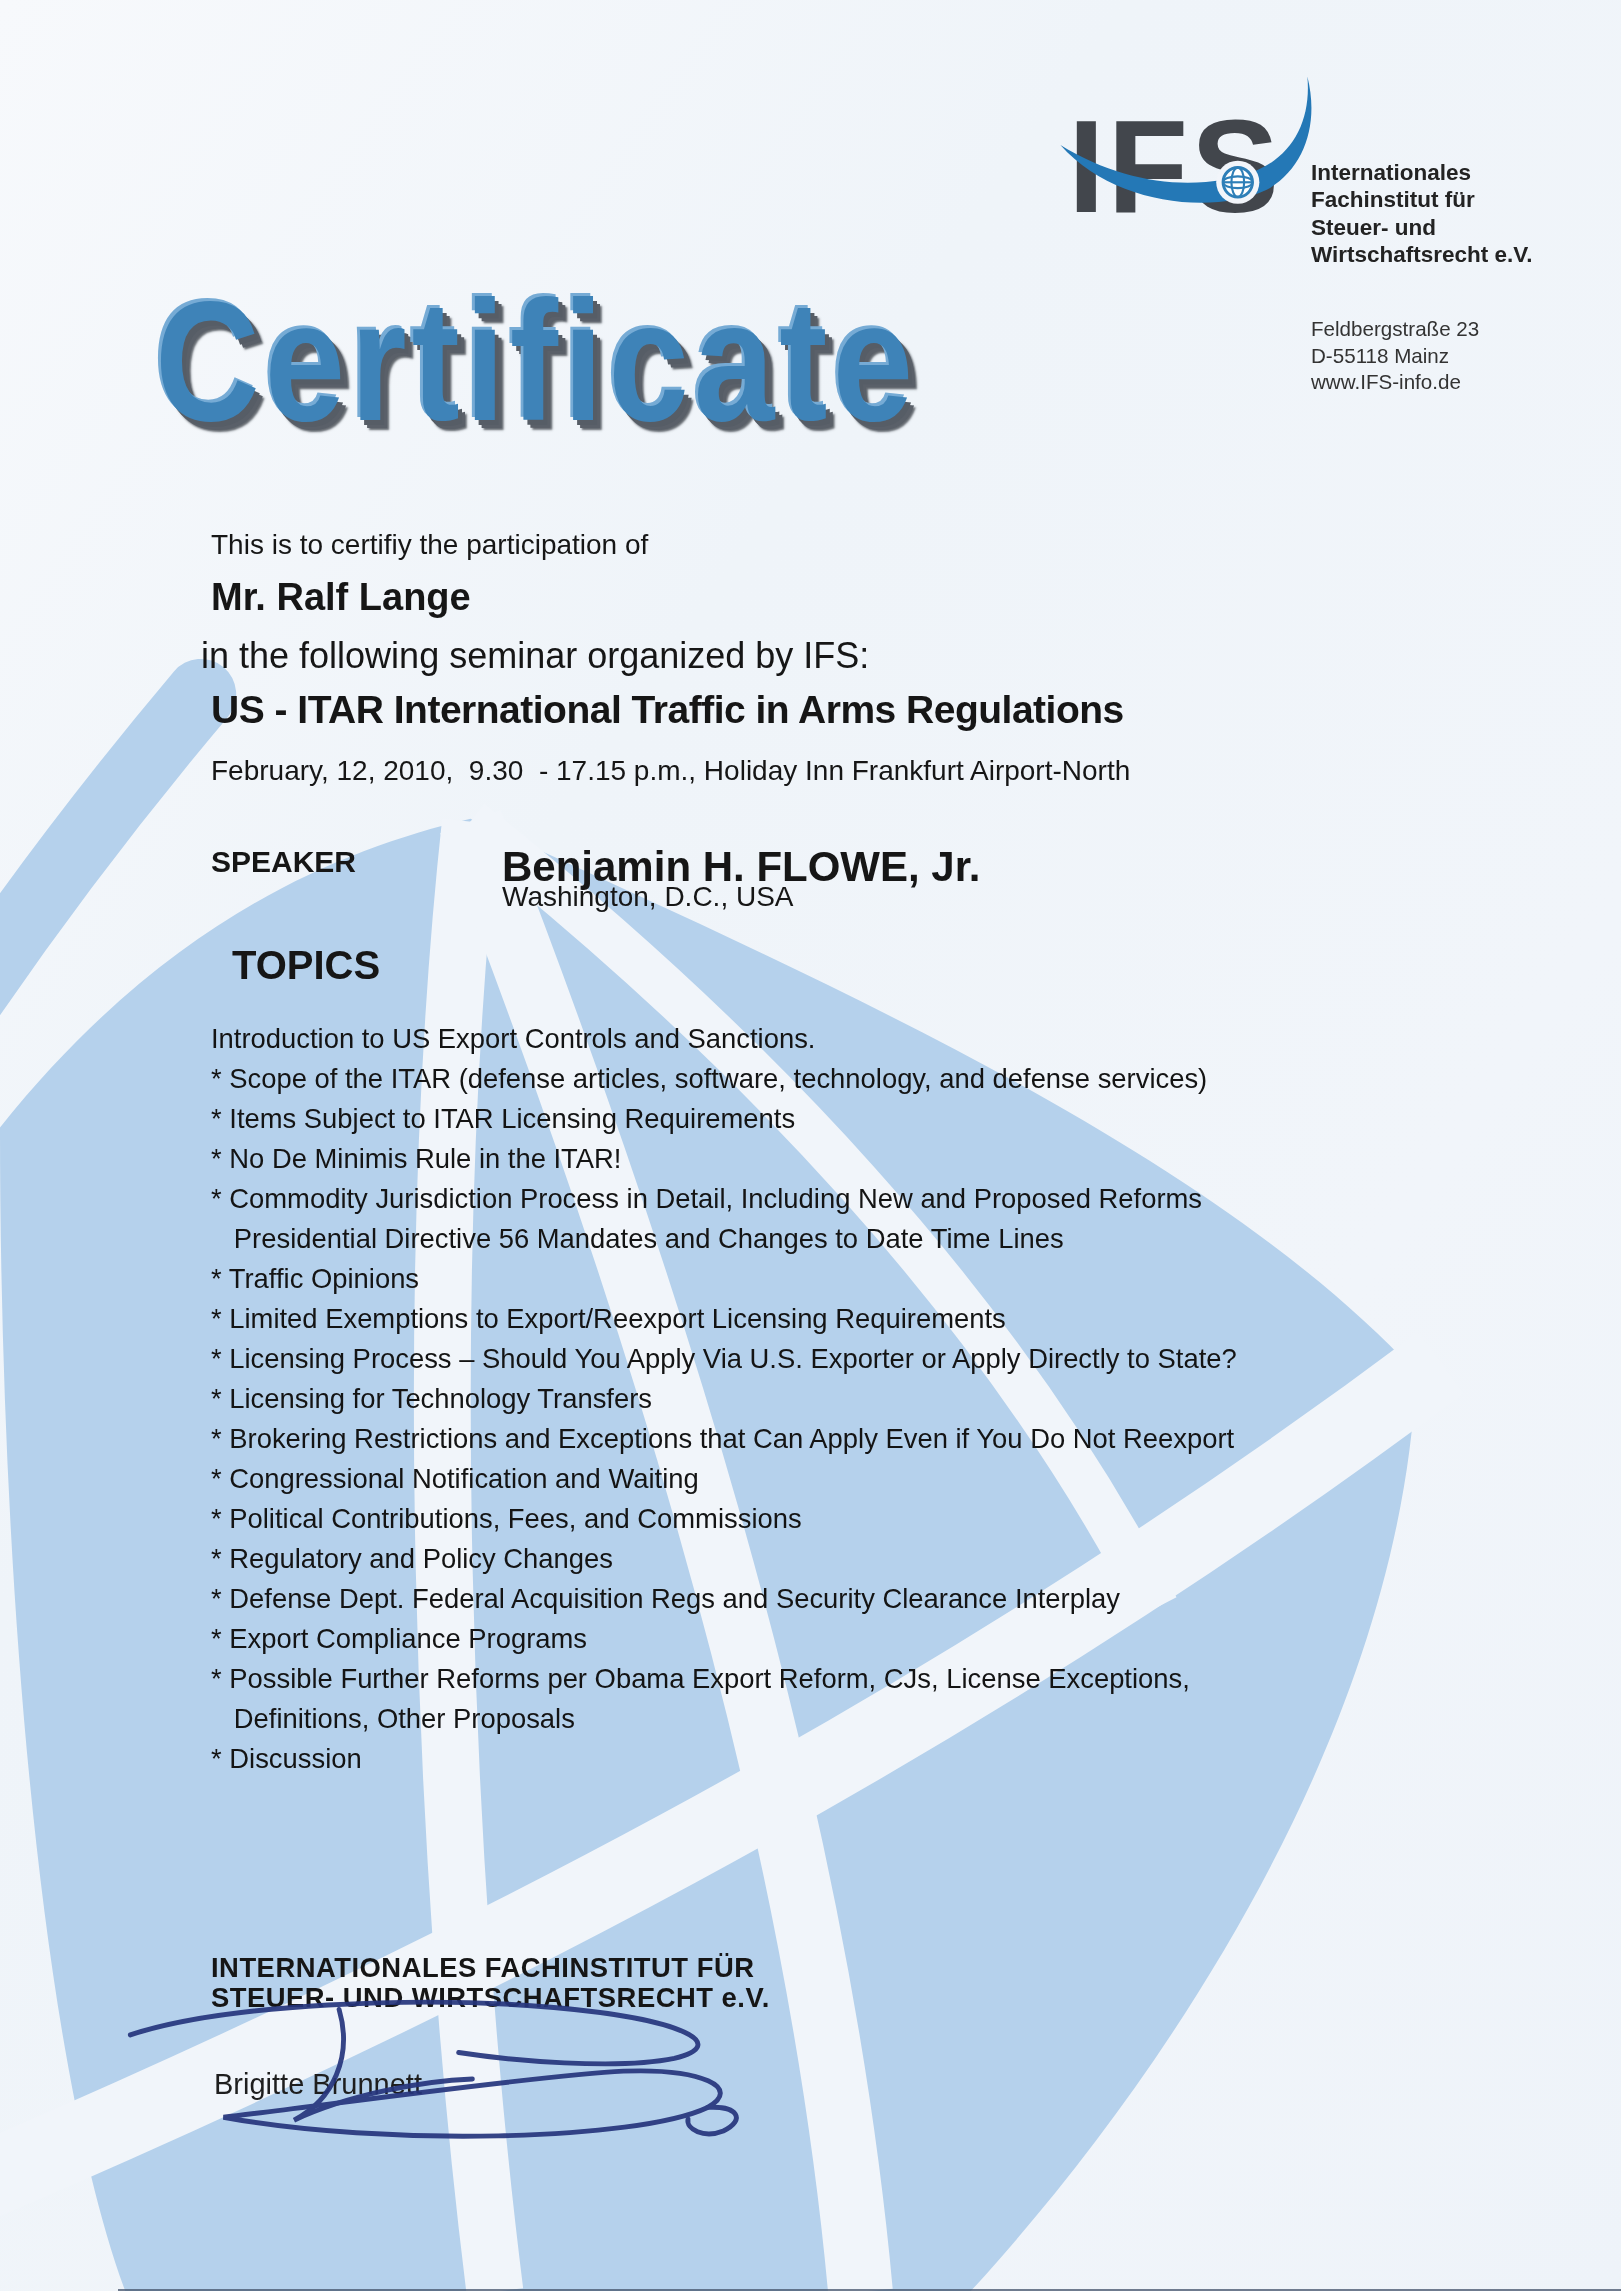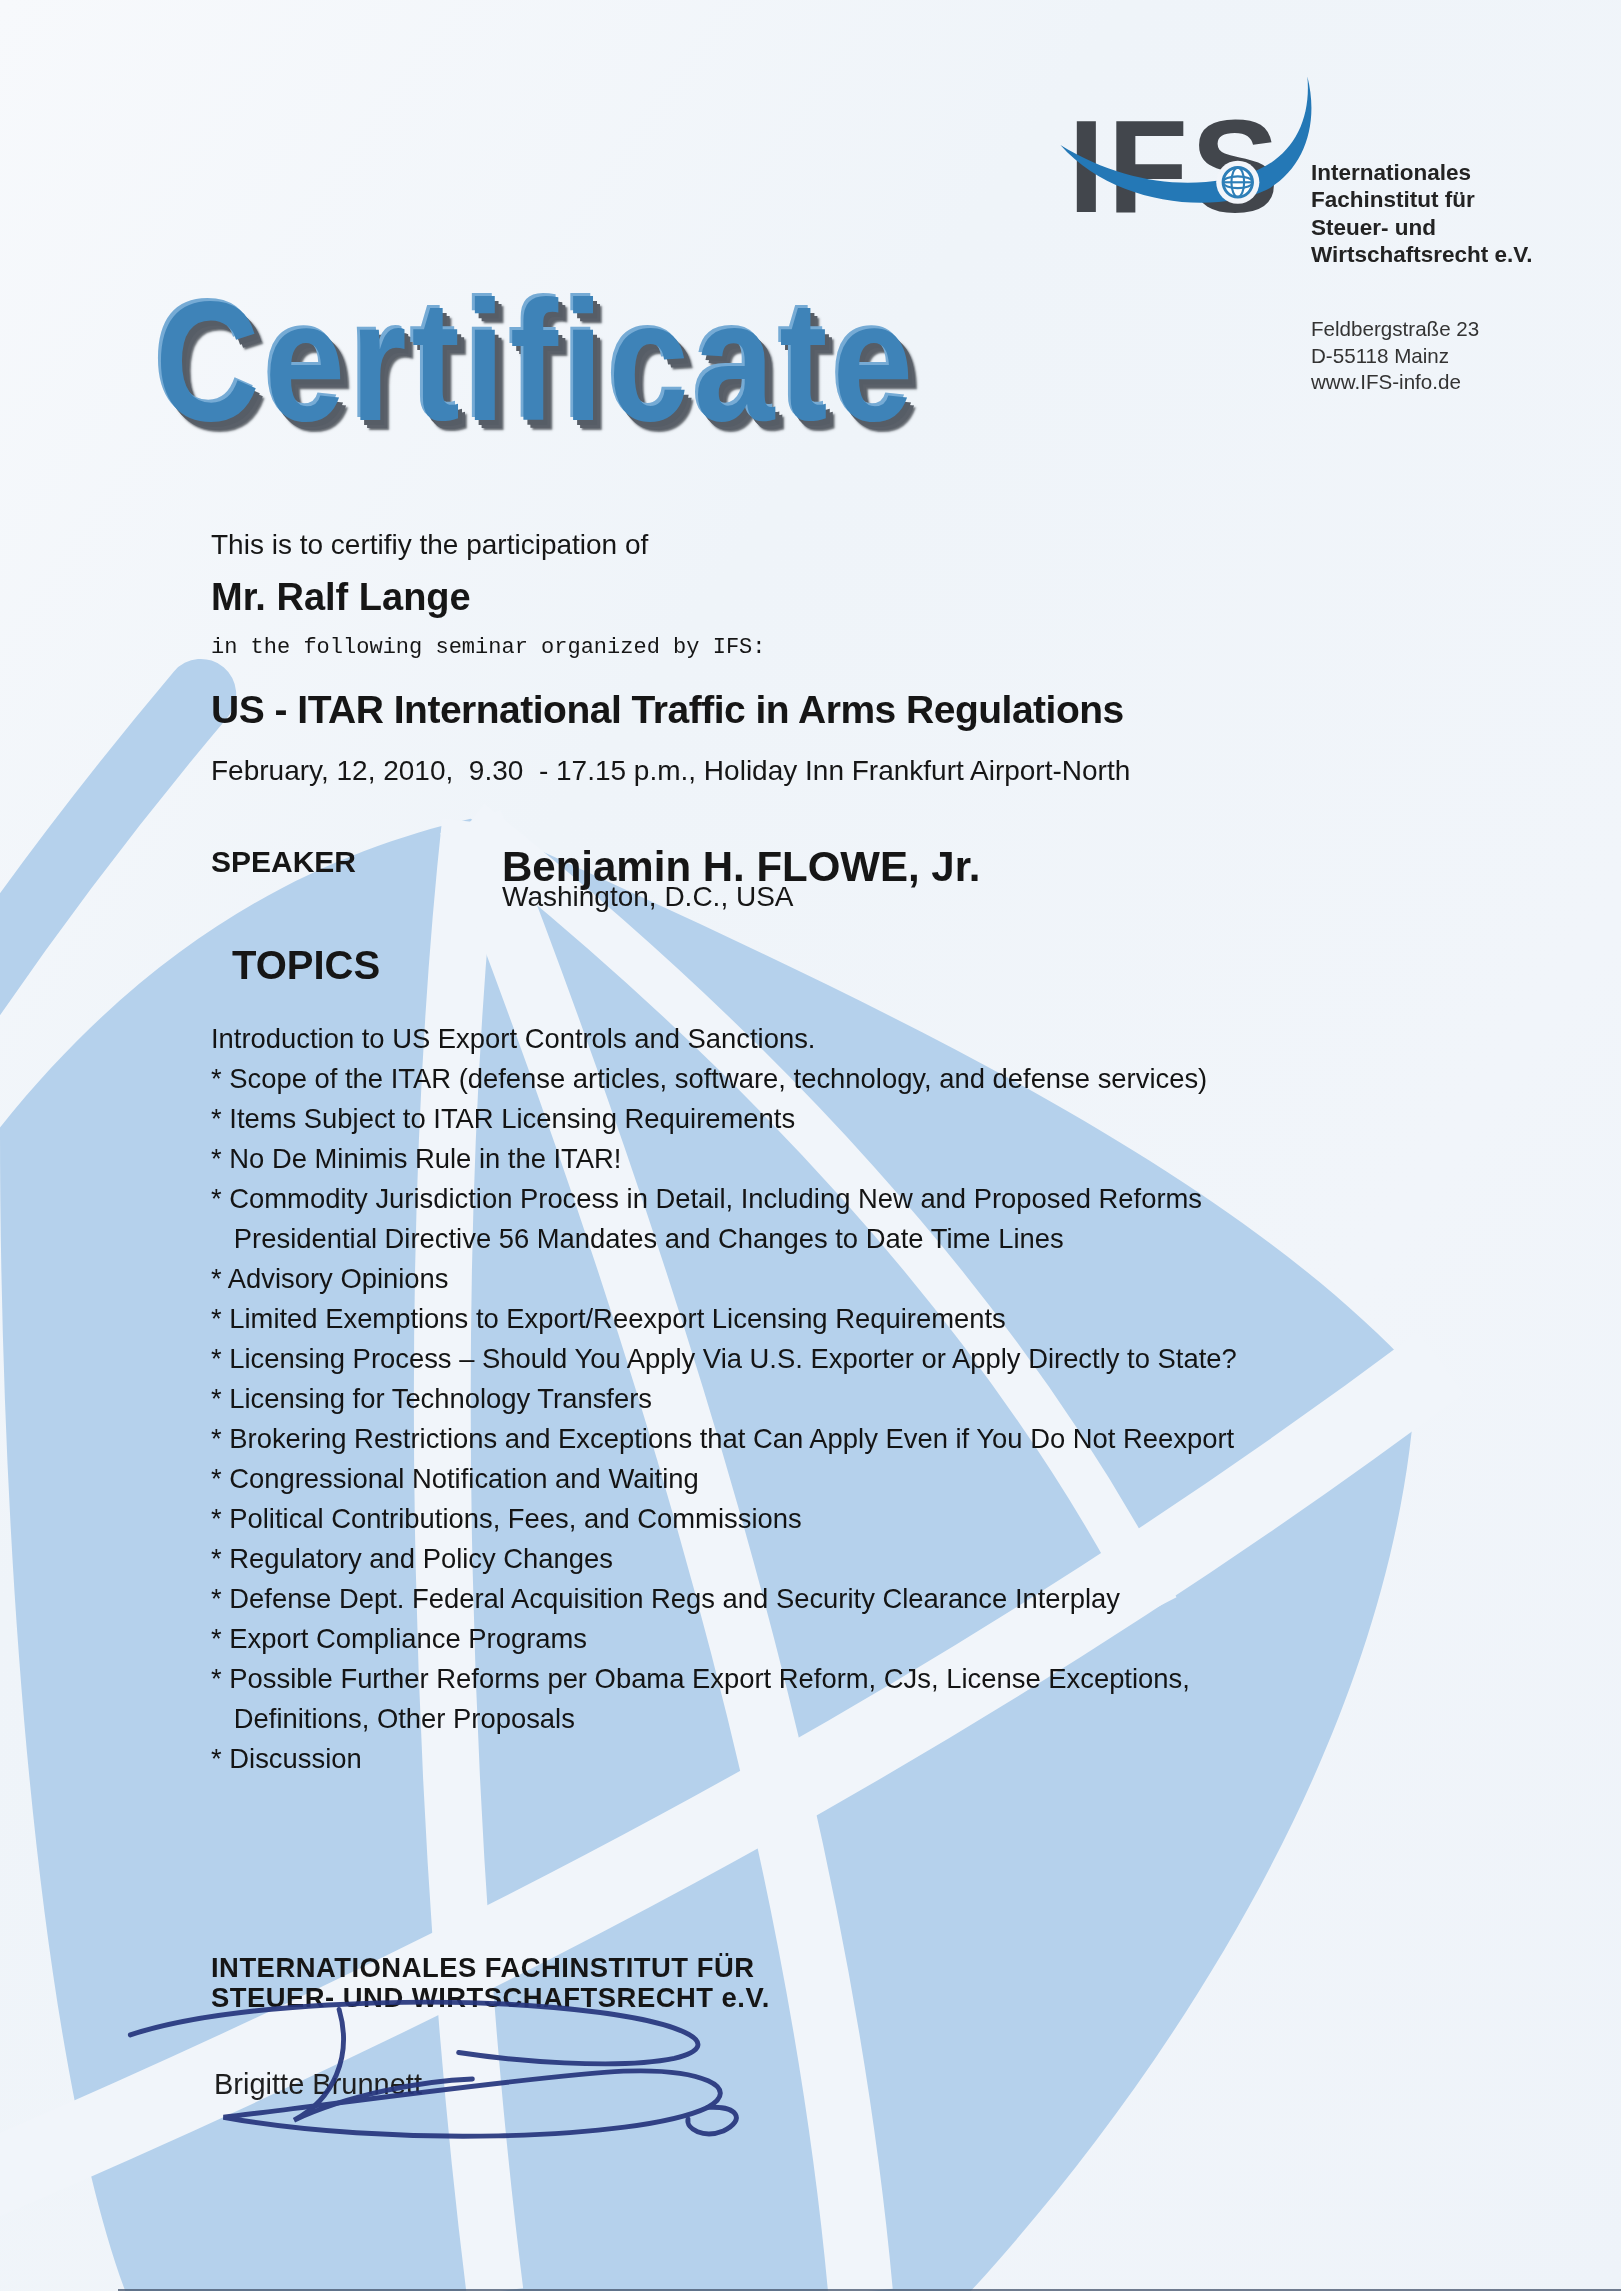--- a/index.html
+++ b/index.html
@@ -36,21 +36,21 @@
       -2.9px -2.9px 0 #76abd5,
       3.9px 3.9px 0 #565d66,
       6.9px 6.9px 0 #5a6069,
       8.8px 8.8px 2px rgba(70,76,84,.85);
   }
 
   
   .t{z-index:2;white-space:pre-wrap;}
   .intro-line{left:211px;top:529px;font-size:28px;}
   .participant{left:211px;top:576px;font-size:38px;font-weight:bold;}
-  .seminar-intro{left:211px;top:635px;font-size:22px;font-family:Liberation Mono, monospace;}
+  .seminar-intro{left:201px;top:635px;font-size:36px;}
   .seminar-title{left:211px;top:688px;font-size:39px;font-weight:bold;letter-spacing:-0.5px;}
   .seminar-date{left:211px;top:755px;font-size:28px;}
   .speaker-label{left:211px;top:845px;font-size:30px;font-weight:bold;}
   .speaker-name{left:502px;top:843px;font-size:42px;font-weight:bold;}
   .speaker-loc{left:502px;top:881px;font-size:28px;}
   .topics-label{left:211px;top:943px;font-size:40px;font-weight:bold;margin-left:21px;}
 
   .topics-list{left:211px;top:1019px;width:1255px;z-index:2;}
   .topic-line{
     font-size:27.4px;line-height:40px;color:#141414;white-space:pre-wrap;
@@ -132,21 +132,21 @@
 
   <div class="abs t topics-label">TOPICS</div>
 
   <div class="abs topics-list">
     <div class="topic-line">Introduction to US Export Controls and Sanctions.</div>
     <div class="topic-line">* Scope of the ITAR (defense articles, software, technology, and defense services)</div>
     <div class="topic-line">* Items Subject to ITAR Licensing Requirements</div>
     <div class="topic-line">* No De Minimis Rule in the ITAR!</div>
     <div class="topic-line">* Commodity Jurisdiction Process in Detail, Including New and Proposed Reforms</div>
     <div class="topic-line">   Presidential Directive 56 Mandates and Changes to Date Time Lines</div>
-    <div class="topic-line">* Advisory Opinions</div>
+    <div class="topic-line">* Traffic Opinions</div>
     <div class="topic-line">* Limited Exemptions to Export/Reexport Licensing Requirements</div>
     <div class="topic-line">* Licensing Process – Should You Apply Via U.S. Exporter or Apply Directly to State?</div>
     <div class="topic-line">* Licensing for Technology Transfers</div>
     <div class="topic-line">* Brokering Restrictions and Exceptions that Can Apply Even if You Do Not Reexport</div>
     <div class="topic-line">* Congressional Notification and Waiting</div>
     <div class="topic-line">* Political Contributions, Fees, and Commissions</div>
     <div class="topic-line">* Regulatory and Policy Changes</div>
     <div class="topic-line">* Defense Dept. Federal Acquisition Regs and Security Clearance Interplay</div>
     <div class="topic-line">* Export Compliance Programs</div>
     <div class="topic-line">* Possible Further Reforms per Obama Export Reform, CJs, License Exceptions,</div>

